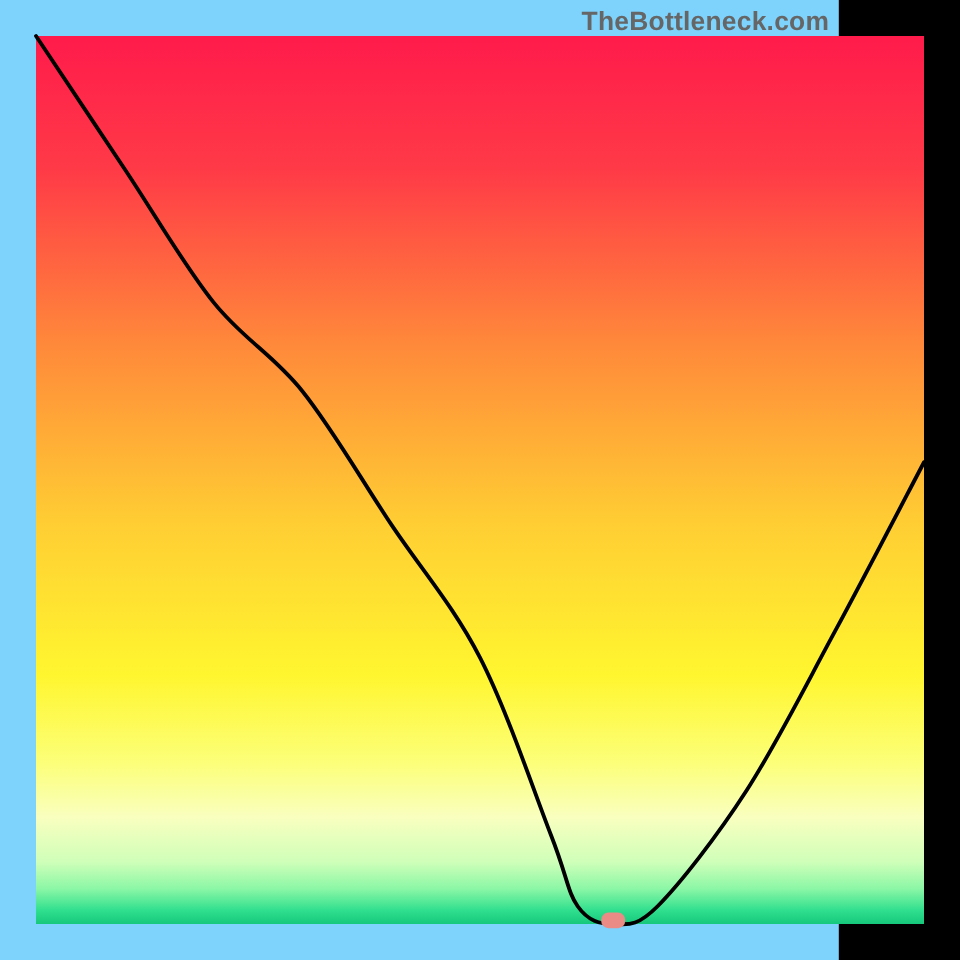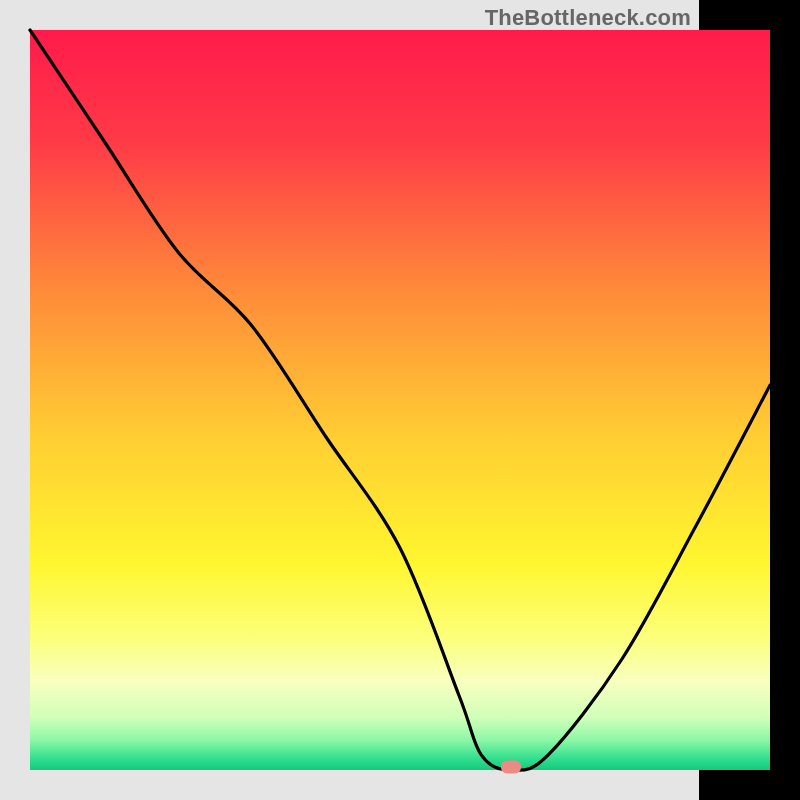--- a/index.html
+++ b/index.html
@@ -7,21 +7,21 @@
     padding: 0;
     width: 800px;
     height: 800px;
     background: #000;
     overflow: hidden;
   }
   .frame {
     position: relative;
     width: 699px;
     height: 800px;
-    background: #e5e5e5;
+    background: #7dd3fc;
   }
   .watermark {
     position: absolute;
     top: 5px;
     right: 8px;
     font-family: Arial, Helvetica, sans-serif;
     font-size: 22px;
     font-weight: bold;
     color: #666;
     letter-spacing: 0.2px;

